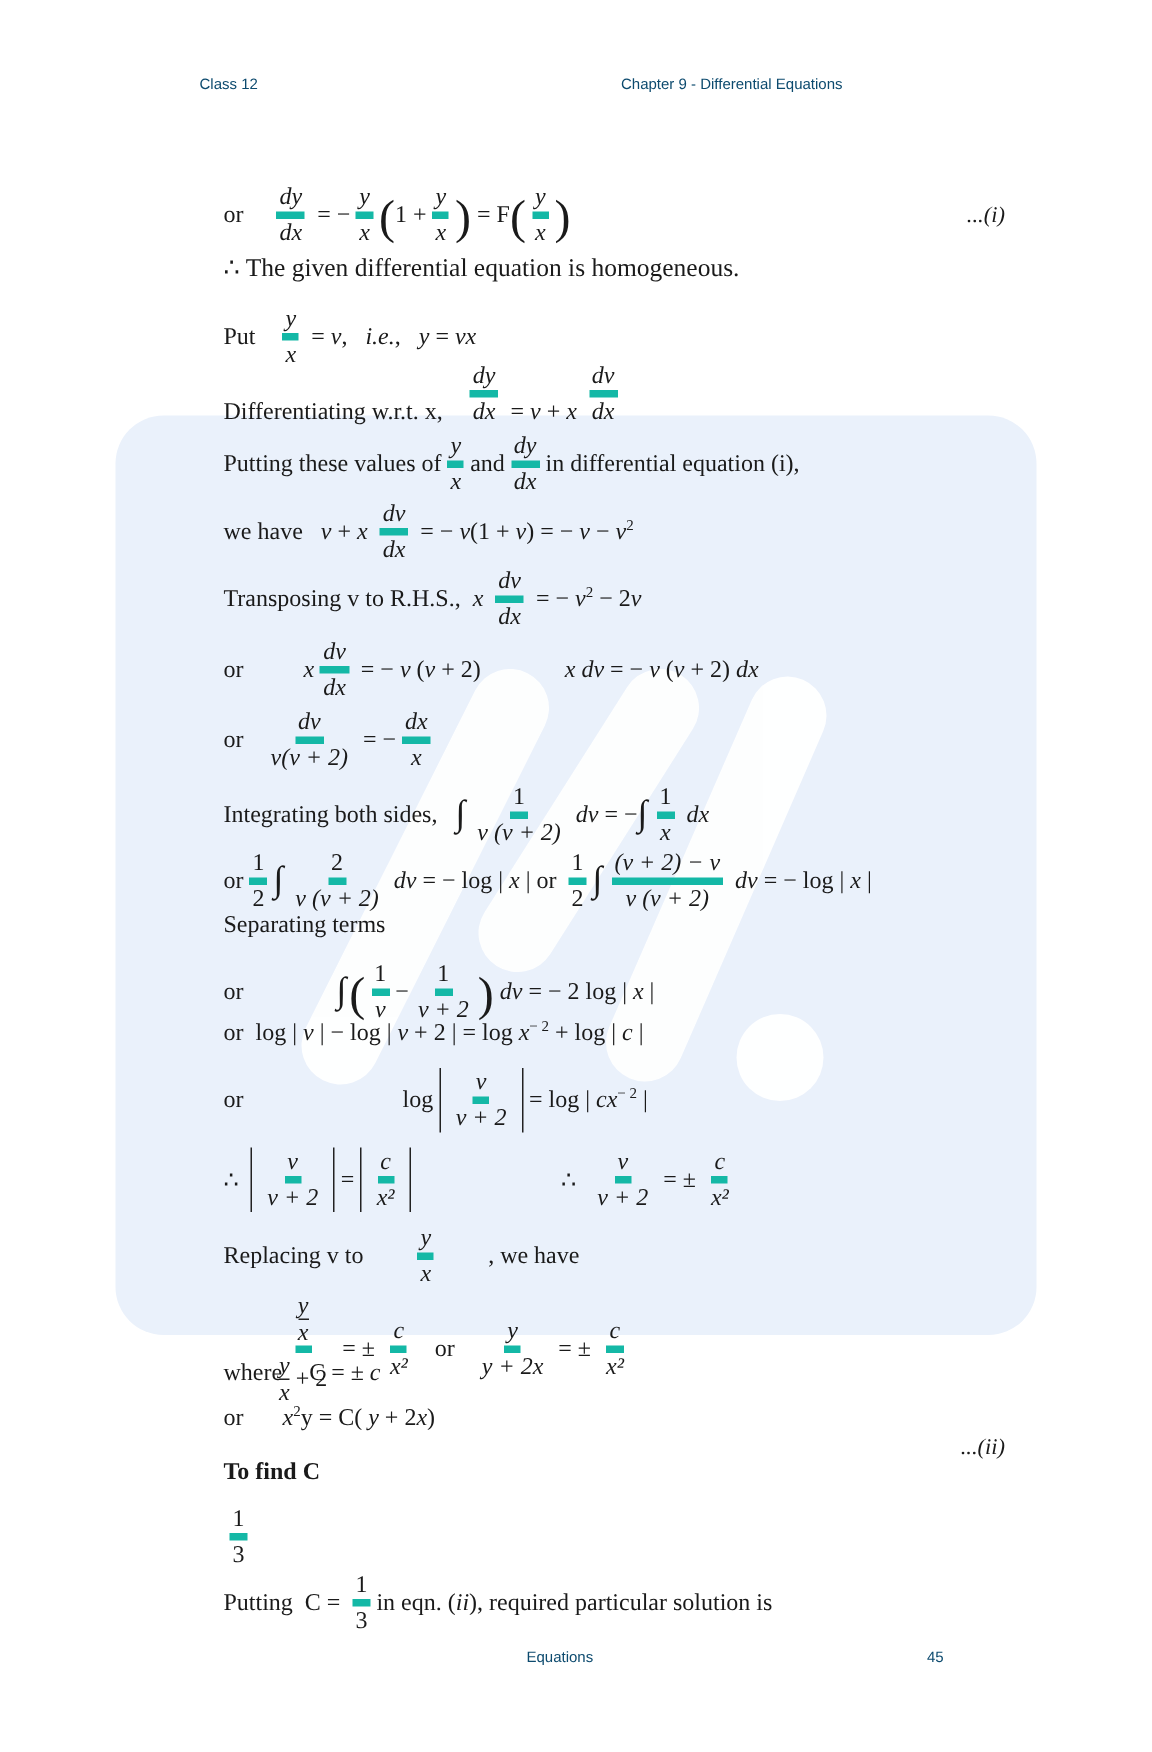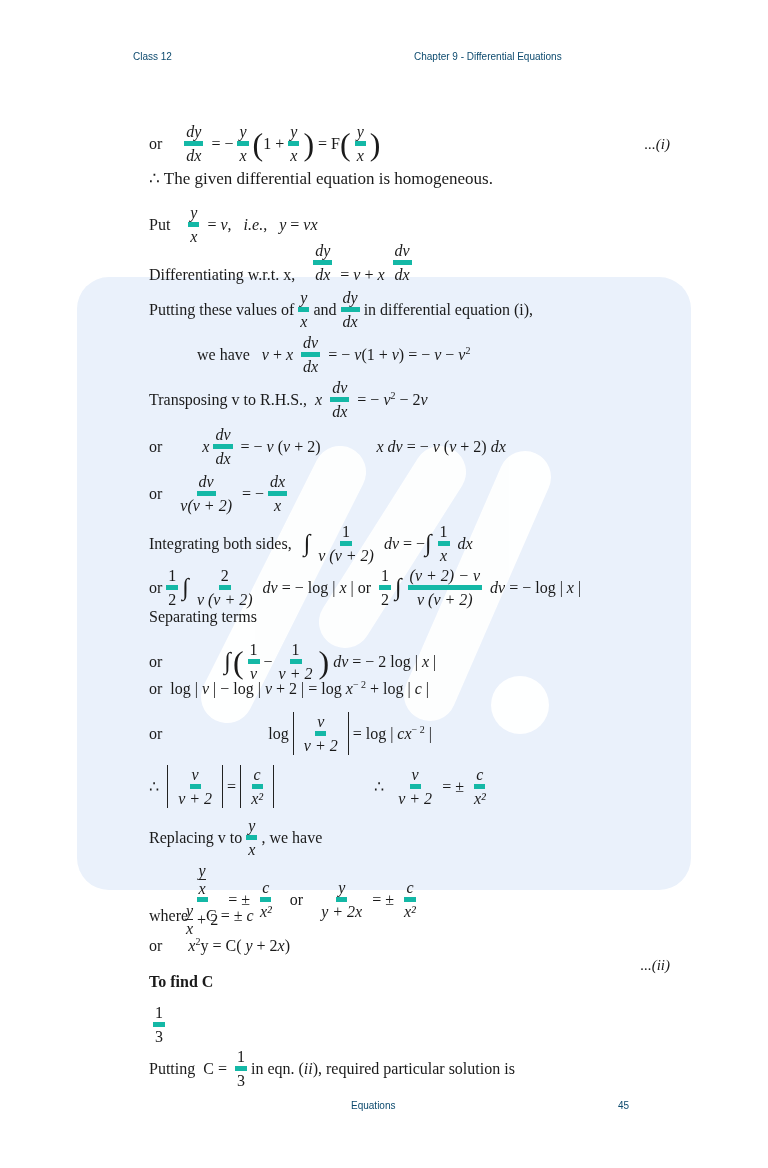--- a/index.html
+++ b/index.html
@@ -101,21 +101,21 @@
       <span>x</span>
     </span>
   <span>and</span>
   <span class="fr">
       <span class="n">dy</span>
       <span>dx</span>
     </span>
   <span>in differential equation (i),</span>
 </div>
 
-<div class="line" style="top:333px;margin-left:48px;">
+<div class="line" style="top:333px;">
   <span>we have</span>
   <span class="up">&nbsp;&nbsp;&nbsp;<i>v</i> + <i>x</i>&nbsp;</span>
   <span class="fr">
       <span class="n">dv</span>
       <span>dx</span>
     </span>
   <span class="up">&nbsp;= − <i>v</i>(1 + <i>v</i>) = − <i>v</i> − <i>v</i><sup>2</sup></span>
 </div>
 
 <div class="line" style="top:378px;">
@@ -255,21 +255,21 @@
       <span class="n">v</span>
       <span>v + 2</span>
     </span>
   <span class="up">&nbsp;= ±&nbsp;</span>
   <span class="fr">
       <span class="n">c</span>
       <span>x²</span>
     </span>
 </div>
 
-<div class="line" style="top:816px;">
+<div class="line" style="top:816px;gap:32px;">
   <span>Replacing v to</span>
   <span class="fr">
       <span class="n">y</span>
       <span>x</span>
     </span>
   <span>, we have</span>
 </div>
 
 <div class="line" style="top:862px; left:180px;">
   <span class="fr">

